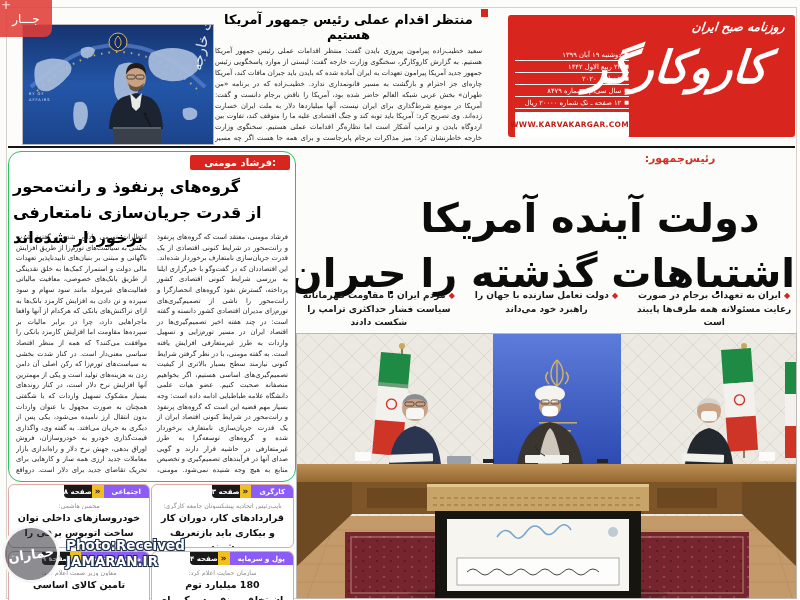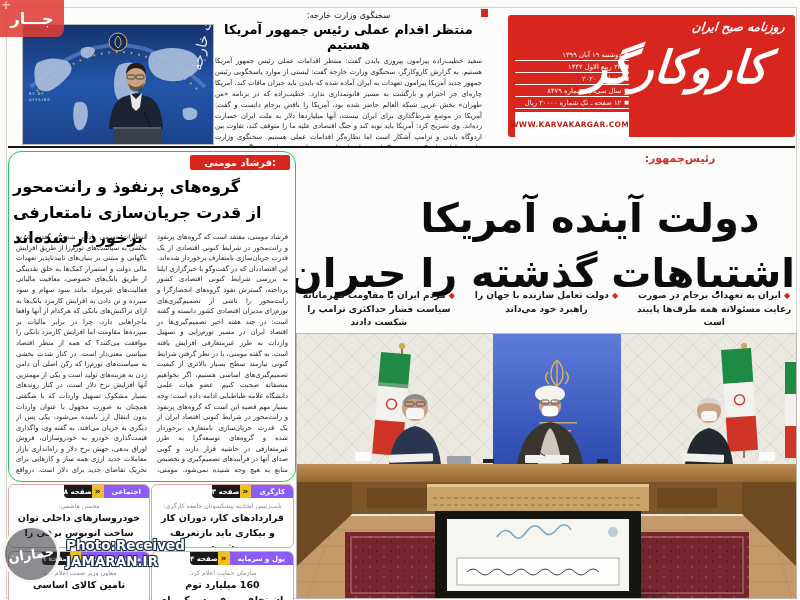--- a/index.html
+++ b/index.html
@@ -3,23 +3,23 @@
 <meta charset="utf-8">
 <style>
   html,body{margin:0;padding:0;}
   body{width:800px;height:600px;background:#e9e7e2;font-family:"DejaVu Sans",sans-serif;}
   .page{position:relative;width:800px;height:600px;background:#fcfcfa;overflow:hidden;}
   .abs{position:absolute;}
   .rtl{direction:rtl;}
   .frame{left:6px;top:7px;width:789px;height:590px;border:1px solid #d6d2cb;pointer-events:none;}
 
   
-  .wm-top{left:0;top:0;width:64px;height:37px;background:rgba(224,62,55,.88);
+  .wm-top{left:0;top:0;width:52px;height:37px;background:rgba(224,62,55,.88);
           border-radius:0 0 8px 0;color:#fff;display:flex;align-items:center;justify-content:center;
-          font-weight:bold;font-size:16px;z-index:30;}
+          font-weight:normal;font-size:12px;z-index:30;}
   .wm-cross{left:1px;top:-2px;color:rgba(255,200,195,.95);font-size:12px;z-index:31;font-weight:bold;}
 
   
   .masthead{left:508px;top:15px;width:287px;height:122px;background:#d8251d;border-radius:3px;color:#fff;}
   .mast-tagline{right:10px;top:5px;font-size:12px;font-weight:bold;font-style:italic;transform:skewX(-6deg);}
   .mast-title{right:2px;top:30px;width:232px;text-align:center;font-size:45px;font-weight:900;
               font-style:italic;transform:skewX(-5deg);letter-spacing:-2px;line-height:1;}
   .mast-info{left:7px;top:34px;width:114px;direction:rtl;}
   .mast-row{display:flex;gap:3px;align-items:center;border-bottom:1px solid rgba(255,255,255,.95);
             font-size:6.8px;font-weight:normal;padding:1.5px 0;white-space:nowrap;overflow:hidden;text-align:right;}
@@ -117,21 +117,20 @@
       <div class="mast-row">
         <span class="sq">■</span>
         <span>۱۲ صفحه ـ تک شماره ۲۰۰۰۰ ریال</span>
         </div>
       <div class="mast-site">WWW.KARVAKARGAR.COM</div>
     </div>
   </div>
   <div class="abs red-mark"></div>
 
   <div class="abs top-article rtl">
-    <div class="ta-kicker">سخنگوی وزارت خارجه:</div>
     <div class="ta-head">منتظر اقدام عملی رئیس جمهور آمریکا هستیم</div>
     <div class="ta-body">
       <span class="ta-lead">سعید خطیب‌زاده پیرامون پیروزی بایدن گفت: منتظر اقدامات عملی رئیس جمهور آمریکا هستیم.</span>
       <span>به گزارش کاروکارگر، سخنگوی وزارت خارجه گفت: لیستی از موارد پاسخگویی رئیس جمهور جدید آمریکا پیرامون تعهدات به ایران آماده شده که بایدن باید جبران مافات کند، آمریکا چاره‌ای جز احترام و بازگشت به مسیر قانونمداری ندارد. خطیب‌زاده که در برنامه «من طهران» بخش عربی شبکه العالم حاضر شده بود، آمریکا را ناقض برجام دانست و گفت: آمریکا در موضع شرط‌گذاری برای ایران نیست، آنها میلیاردها دلار به ملت ایران خسارت زده‌اند. وی تصریح کرد: آمریکا باید توبه کند و جنگ اقتصادی علیه ما را متوقف کند، تفاوت بین اردوگاه بایدن و ترامپ آشکار است اما نظاره‌گر اقدامات عملی هستیم. سخنگوی وزارت خارجه خاطرنشان کرد: میز مذاکرات برجام پابرجاست و برای همه جا هست اگر چه مسیر سخت است.</span>
     </div>
   </div>
 
   <div class="abs fm-photo">
     <svg width="190" height="119" viewBox="0 0 190 119">
       <defs>
@@ -348,21 +347,21 @@
       <div class="shead">خودروسازهای داخلی توان ساخت اتوبوس برقی را دارند</div>
     </div>
     <div class="sbox" style="right:0;top:67px;width:141px;height:60px;">
       <div class="sbar">
         <span class="red">پول و سرمایه</span>
         <span class="yel">«</span>
         <span class="blk">صفحه ۴</span>
       </div>
       <div class="skicker">سازمان حمایت اعلام کرد:</div>
       <div class="shead">
-        <span>160 میلیارد توم</span><br>
+        <span>180 میلیارد توم</span><br>
         <span>ان تخلف صنفی در یک ماه</span>
       </div>
     </div>
     <div class="sbox" style="left:0;top:67px;width:140px;height:60px;">
       <div class="sbar">
         <span class="red">صنعت و تجارت</span>
         <span class="yel">«</span>
         <span class="blk">صفحه ۹</span>
       </div>
       <div class="skicker">معاون وزیر صمت اعلام کرد:</div>

